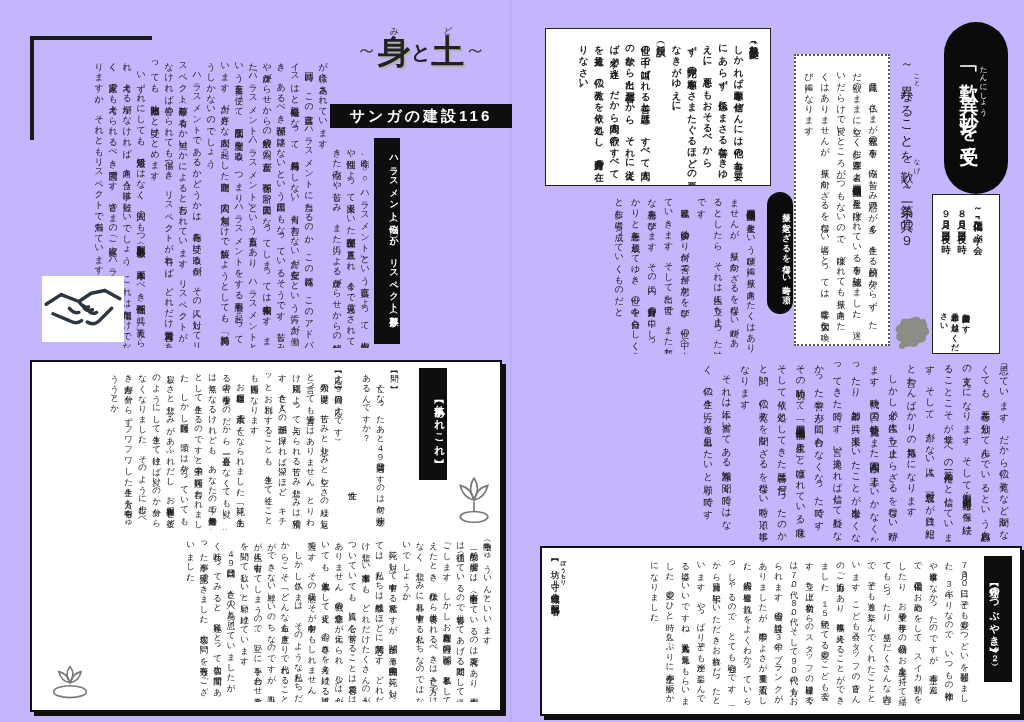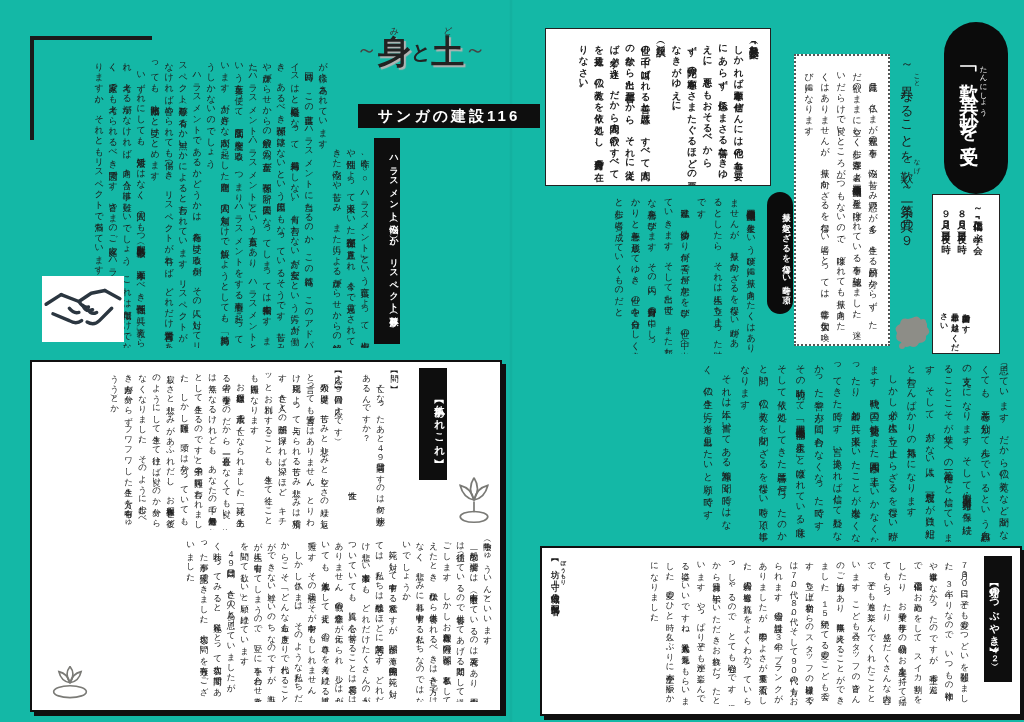--- a/index.html
+++ b/index.html
@@ -1,33 +1,33 @@
 <!DOCTYPE html>
 <html><head>
 <meta charset="utf-8">
 <style>
   html,body{margin:0;padding:0;background:#f4f4f2;}
-  .page{position:relative;width:1024px;height:722px;background:#14b8a6;margin:0 auto;
+  .page{position:relative;width:1024px;height:722px;background:#c4b5fd;margin:0 auto;
         font-family:"Liberation Sans",sans-serif;color:#1c1c1c;overflow:hidden;
         outline:1px solid #e6e6e3;}
   .fold{position:absolute;left:509px;top:0;width:4px;height:722px;
         background:linear-gradient(90deg,rgba(0,0,0,0) 0%,rgba(0,0,0,.05) 50%,rgba(0,0,0,0) 100%);}
   .v{writing-mode:vertical-rl;white-space:pre-line;overflow:hidden;letter-spacing:.5px;}
   .abs{position:absolute;}
   
   #l-bracket{left:30px;top:36px;width:118px;height:100px;
              border-left:4px solid #1a1a1a;border-top:4px solid #1a1a1a;}
   #l-title{left:330px;top:26px;width:182px;height:76px;text-align:center;
            font-family:"Liberation Serif",serif;}
   #l-title .big{font-size:33px;font-weight:bold;color:#222;text-shadow:2px 2px 1px #b3b3b3;}
   #l-title .big rt{font-size:9px;font-weight:normal;text-shadow:none;color:#333;letter-spacing:0;}
   #l-title .tilde{font-size:22px;color:#444;vertical-align:6px;}
   #l-title .mid{font-size:20px;color:#222;vertical-align:4px;font-weight:bold;}
   #l-series{left:330px;top:104px;width:182px;height:24px;background:#0e0e0e;color:#fff;
-            font-size:15px;font-weight:bold;letter-spacing:3px;text-align:center;line-height:24px;margin-left:28px;}
+            font-size:15px;font-weight:bold;letter-spacing:3px;text-align:center;line-height:24px;}
   #l-art-header{left:374px;top:138px;width:26px;height:206px;background:#0e0e0e;color:#fff;
                 font-size:9px;font-weight:bold;text-align:center;letter-spacing:1px;}
   #l-art-body{left:44px;top:56px;width:328px;height:292px;font-size:9px;line-height:14px;}
   #l-art-body .carve{float:left;width:42px;height:86px;}
   #l-handshake{left:42px;top:276px;width:82px;height:66px;background:#fff;}
   .heavy-box{background:#fff;border:2.5px solid #101010;box-shadow:4px 4px 0 #101010;}
   #l-butsuji{left:30px;top:360px;width:468px;height:348px;}
   #bj-header{position:absolute;right:53px;top:6px;width:28px;height:112px;background:#0e0e0e;
              color:#fff;font-size:10.5px;font-weight:bold;text-align:center;letter-spacing:1px;}
   #bj-lotus{position:absolute;right:3px;top:112px;width:46px;height:52px;}

